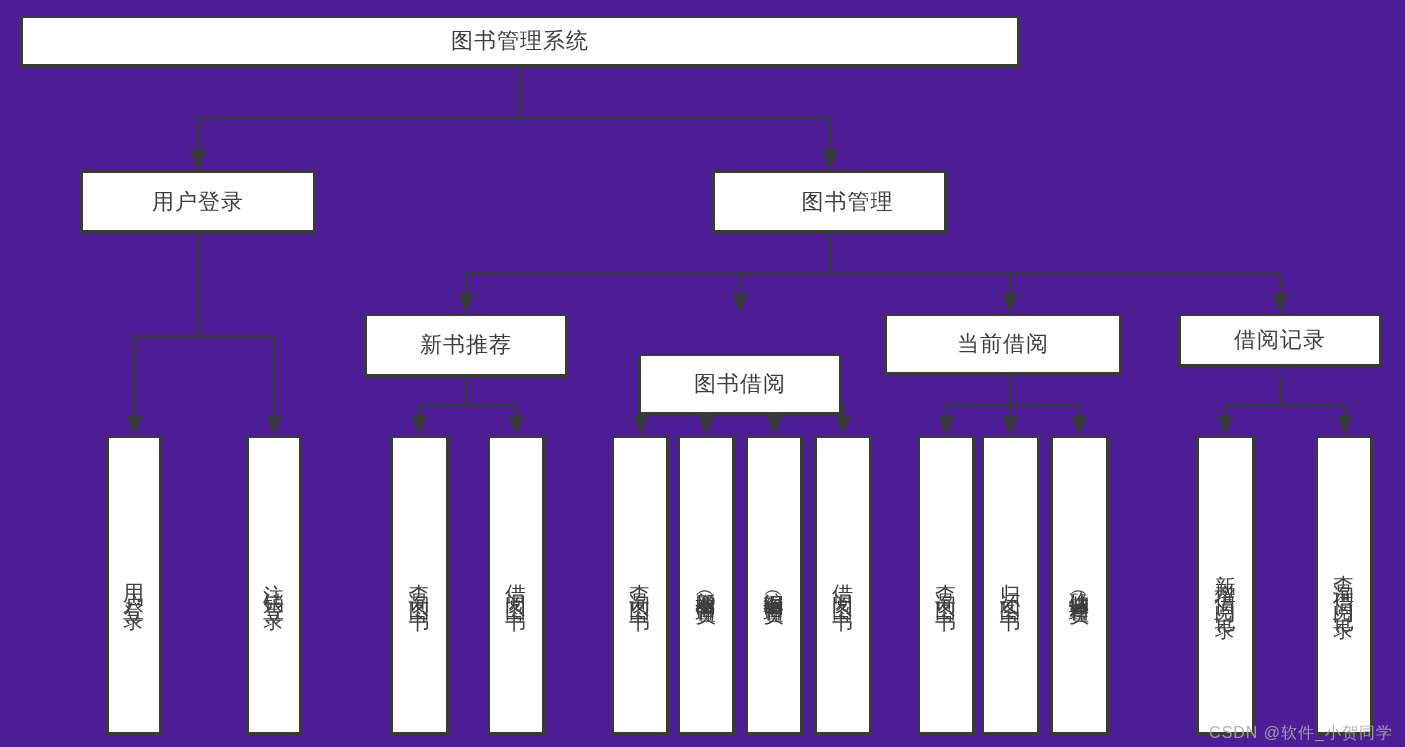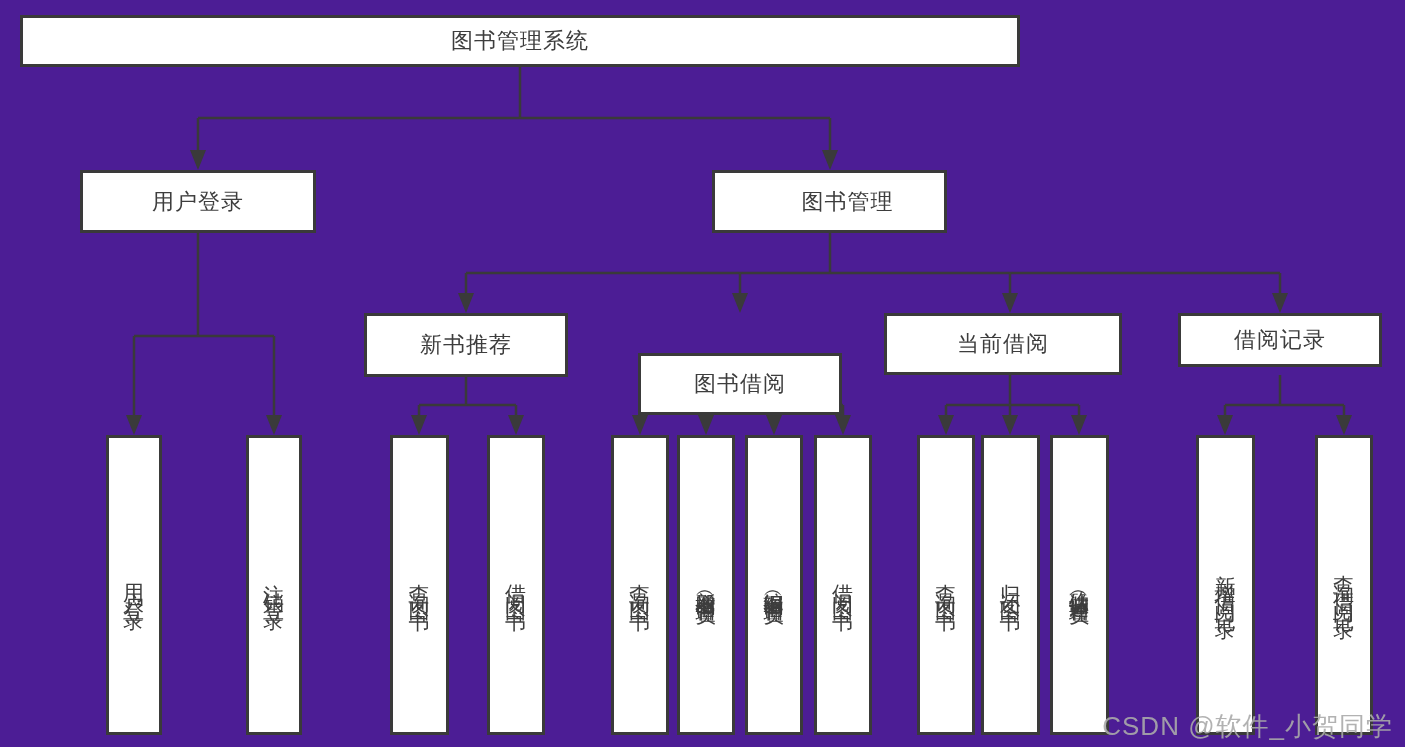--- a/index.html
+++ b/index.html
@@ -57,21 +57,21 @@
     line-height: 1;
   }
   .leaf span.long {
     letter-spacing: 2px;
     font-size: 20px;
   }
   .watermark {
     position: absolute;
     right: 12px;
     bottom: 3px;
-    font-size: 26px;
+    font-size: 16px;
     color: rgba(170, 170, 170, 0.9);
     letter-spacing: 1px;
     z-index: 6;
   }
 </style>
 </head>
 <body>
 
 <div class="canvas">
 

